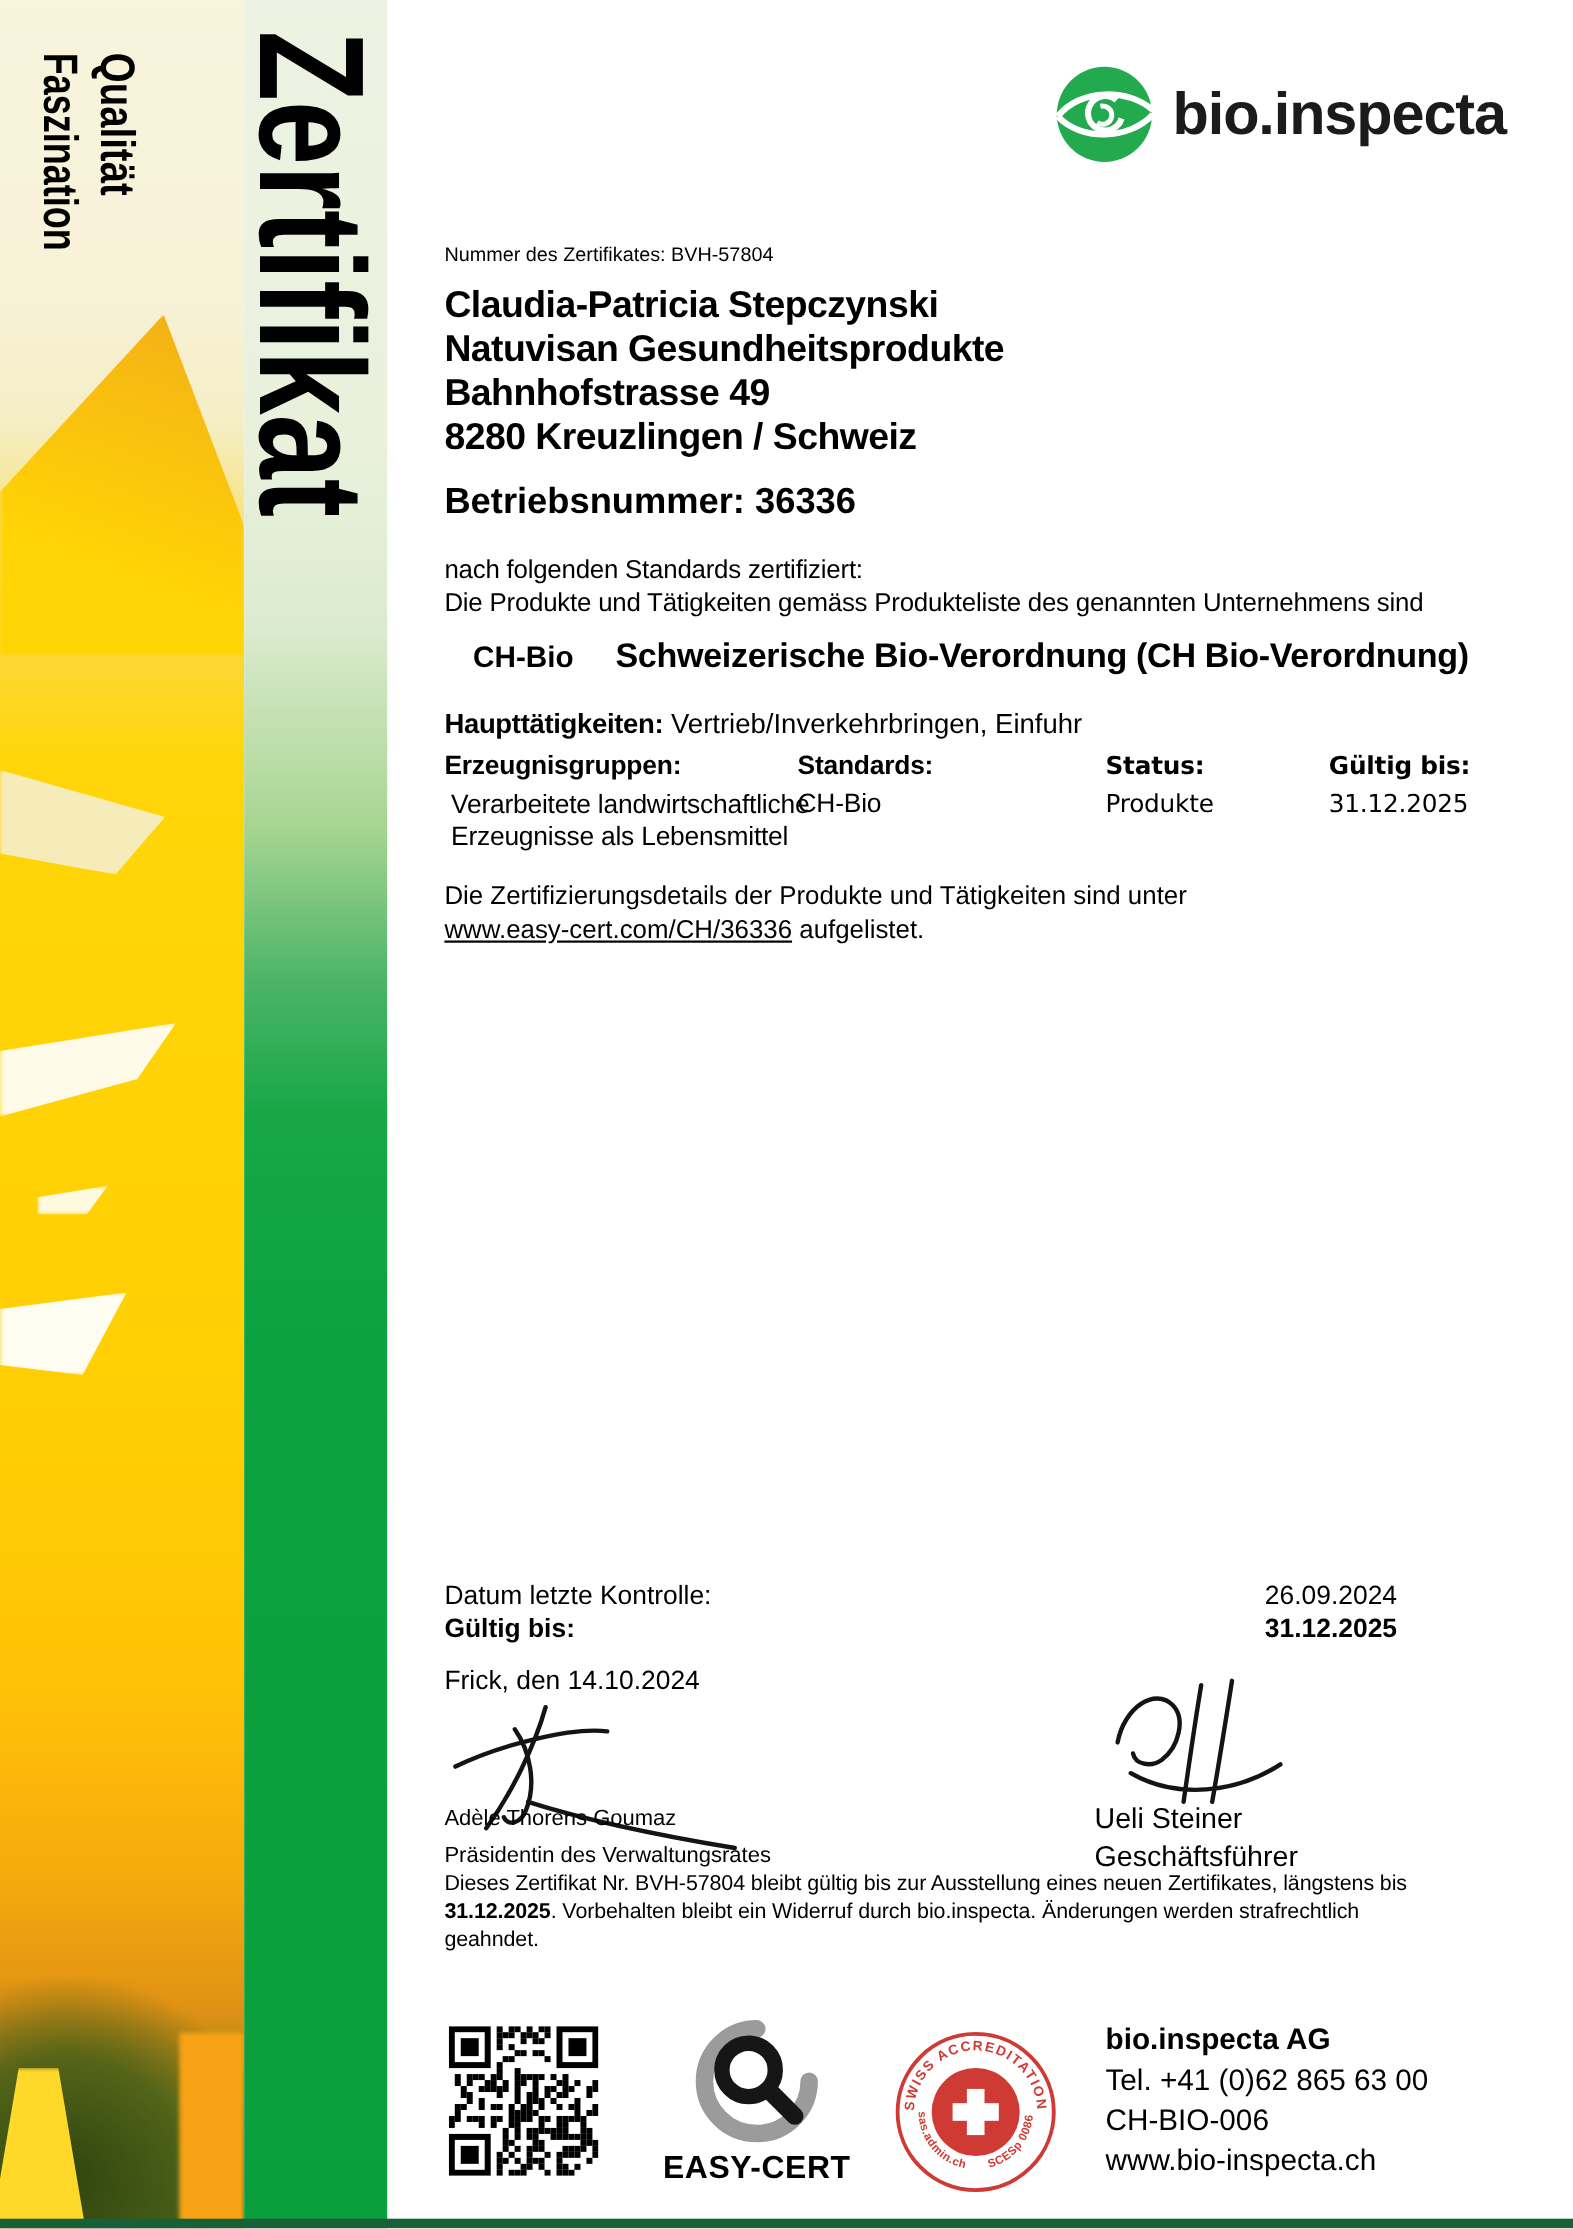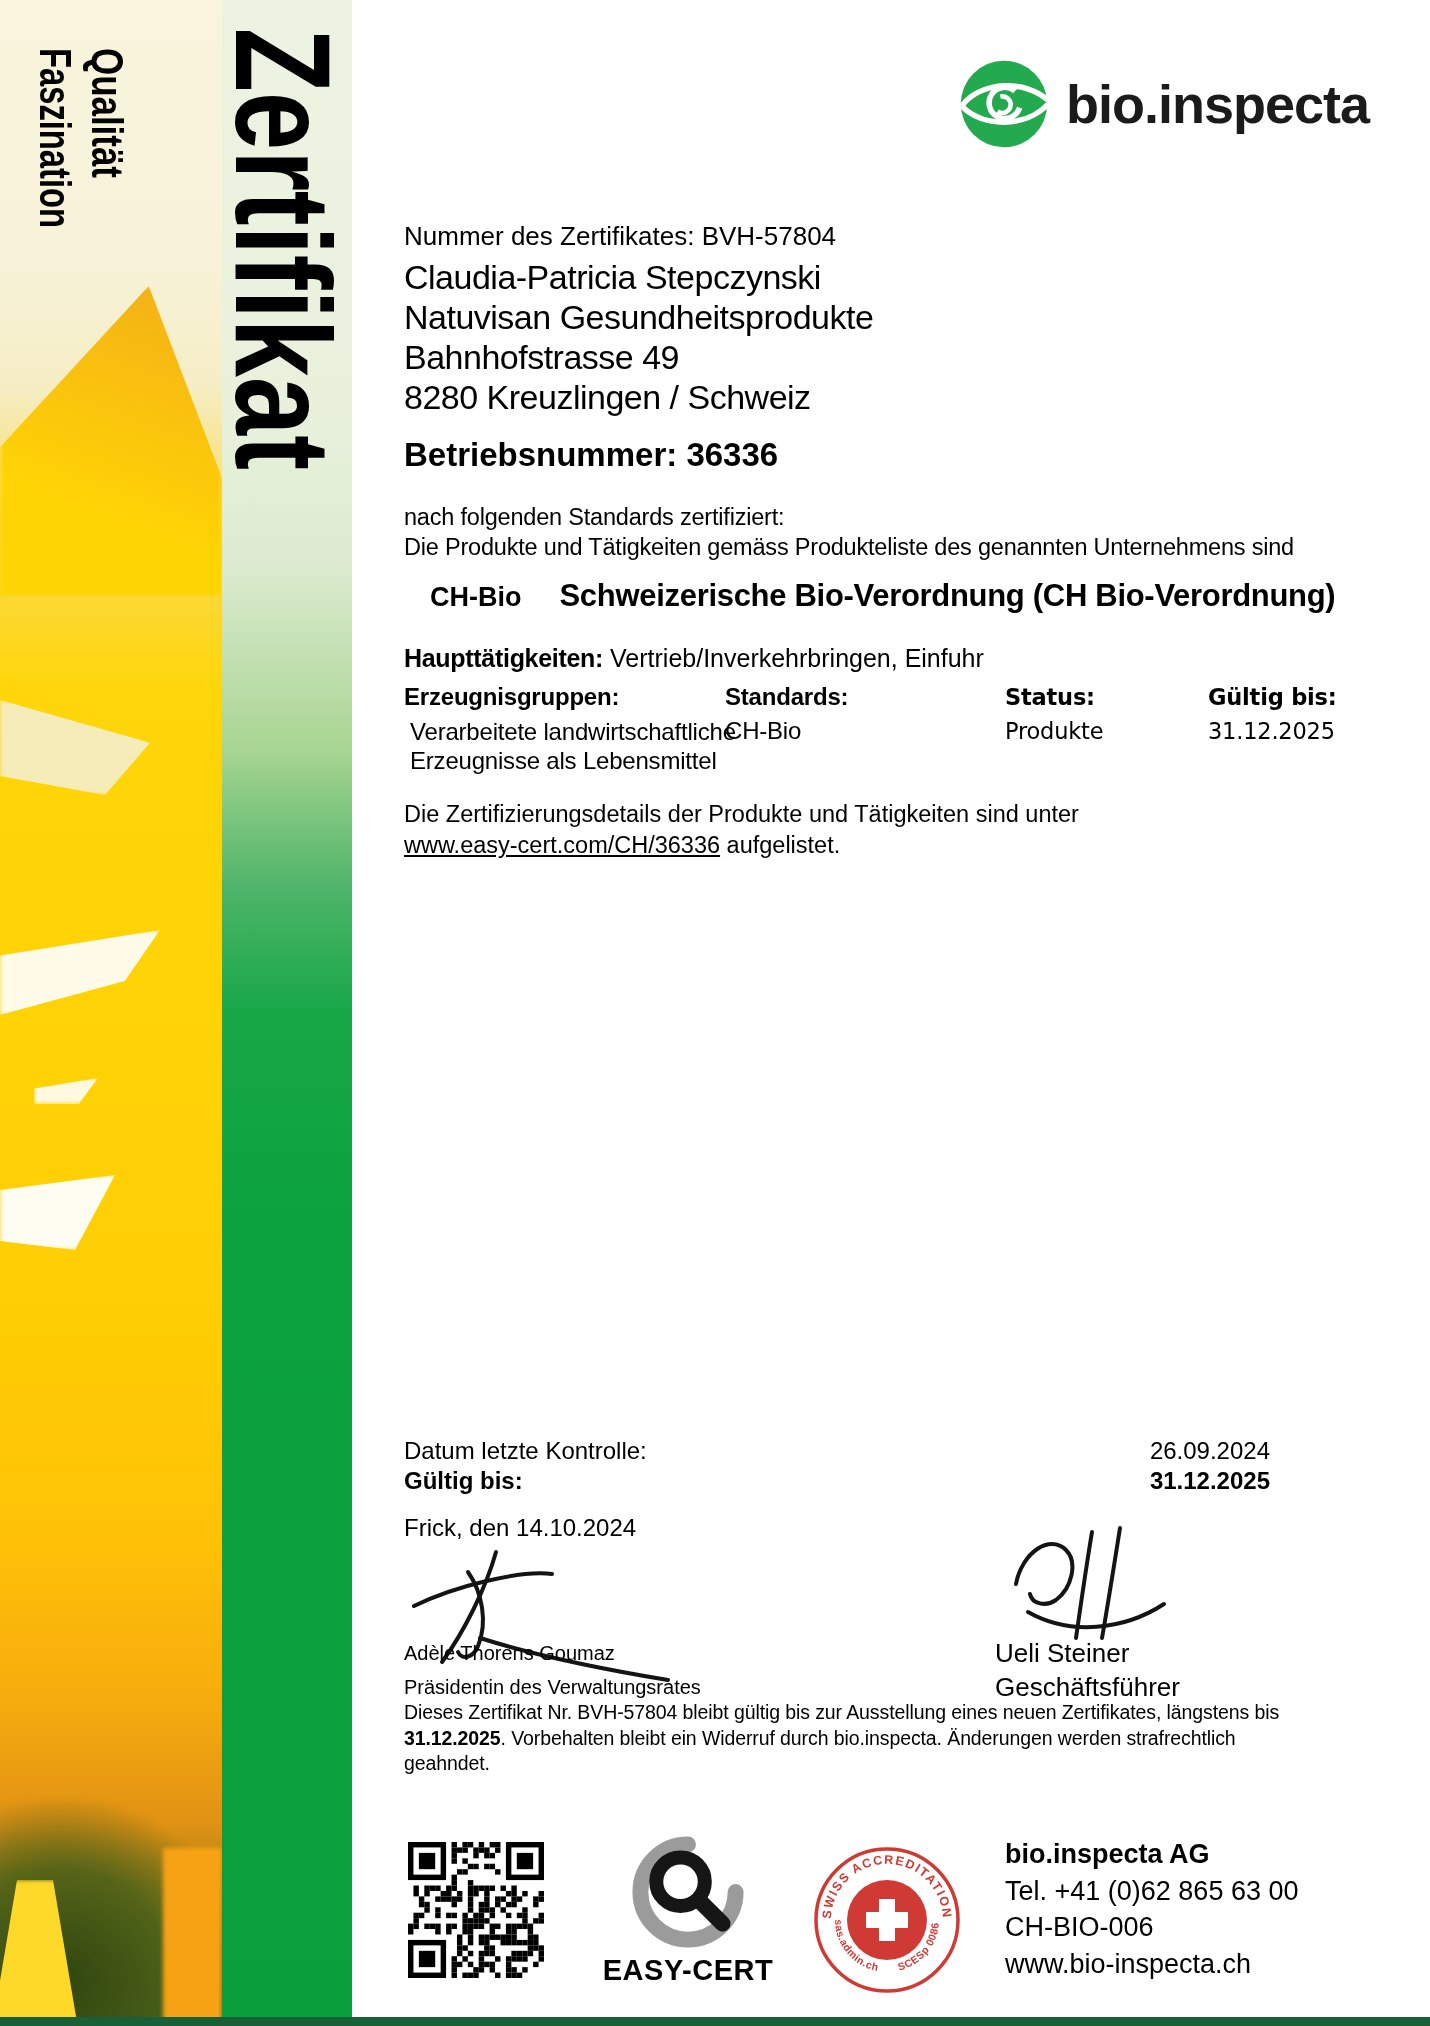--- a/index.html
+++ b/index.html
@@ -39,22 +39,22 @@
   
   .footer-bar{position:absolute;left:0;top:2017px;width:1430px;height:9px;background:#176038;}
 
   
   .brand{position:absolute;left:958px;top:58px;display:flex;align-items:center;}
   .brand svg{display:block;}
   .brand-text{font-size:54px;font-weight:bold;letter-spacing:-1px;color:#1b1b1b;margin-left:16px;}
 
   
   .abs{position:absolute;}
-  .cert-number{left:404px;top:221px;font-size:26px;}
-  .holder{left:404px;top:257px;font-size:34px;font-weight:normal;line-height:40px;letter-spacing:-0.5px;}
+  .cert-number{left:404px;top:221px;font-size:18px;}
+  .holder{left:404px;top:257px;font-size:34px;font-weight:bold;line-height:40px;letter-spacing:-0.5px;}
   .betrieb{left:404px;top:436px;font-size:33px;font-weight:bold;}
   .intro{left:404px;top:502px;font-size:23.5px;line-height:30px;letter-spacing:-0.2px;}
   .standard-row{left:430px;top:578px;display:flex;align-items:baseline;}
   .standard-code{font-size:27px;font-weight:bold;}
   .standard-name{font-size:31px;font-weight:bold;margin-left:38px;letter-spacing:-0.3px;}
   .haupt{left:404px;top:644px;font-size:25px;}
   .haupt b{letter-spacing:-0.3px;}
   .th{font-size:24px;font-weight:bold;letter-spacing:-0.2px;}
   .td{font-size:24px;letter-spacing:-0.2px;}
   .wide{font-family:"DejaVu Sans","Liberation Sans",sans-serif;font-size:22.5px;}

